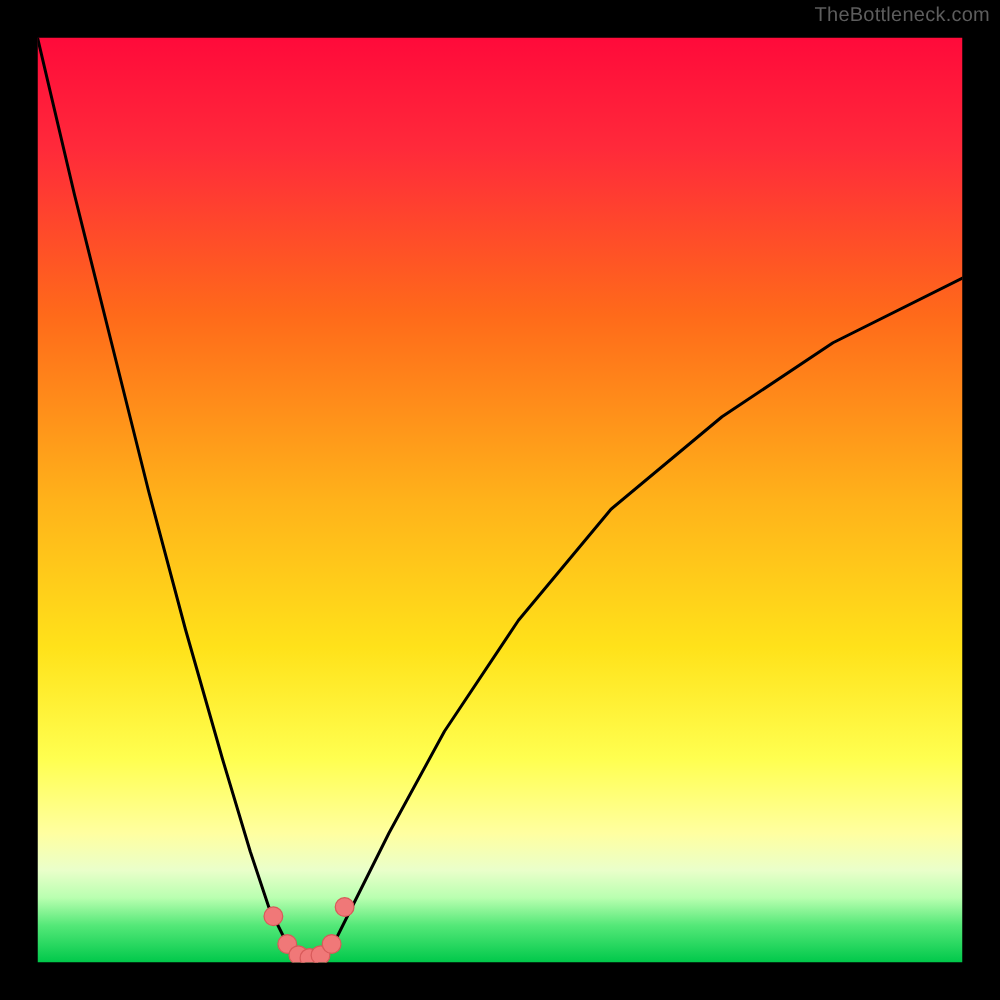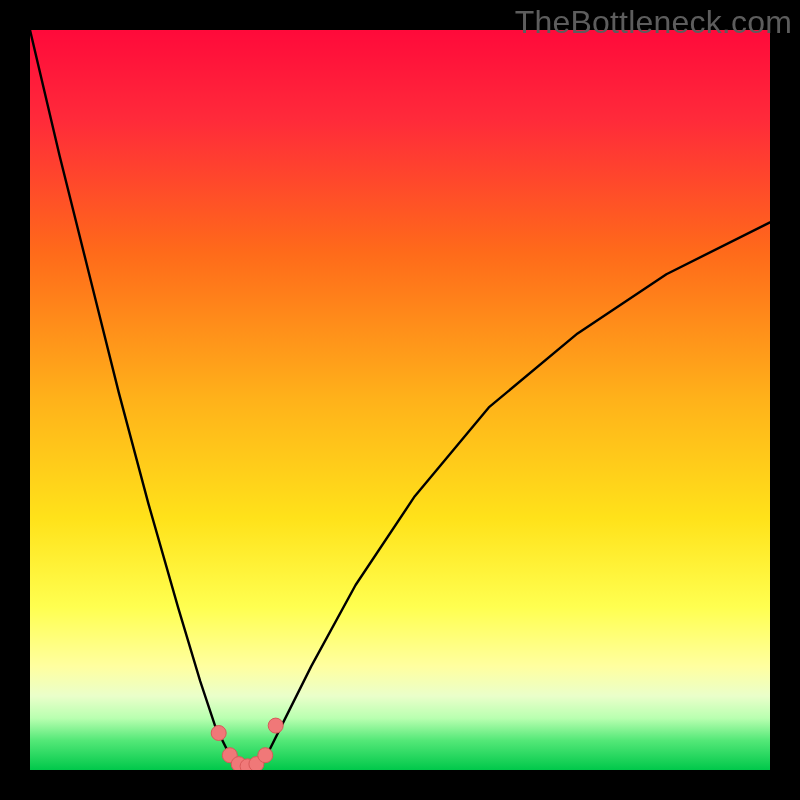--- a/index.html
+++ b/index.html
@@ -24,21 +24,21 @@
     left: 0;
     top: 0;
     width: 740px;
     height: 740px;
   }
   .watermark {
     position: absolute;
     top: 4px;
     right: 8px;
     color: #5d5d5d;
-    font-size: 32px;
+    font-size: 16px;
     font-weight: 500;
     letter-spacing: 0.2px;
     user-select: none;
   }
   svg { display:block; }
 </style>
 </head>
 <body>
 
 <div class="frame">

